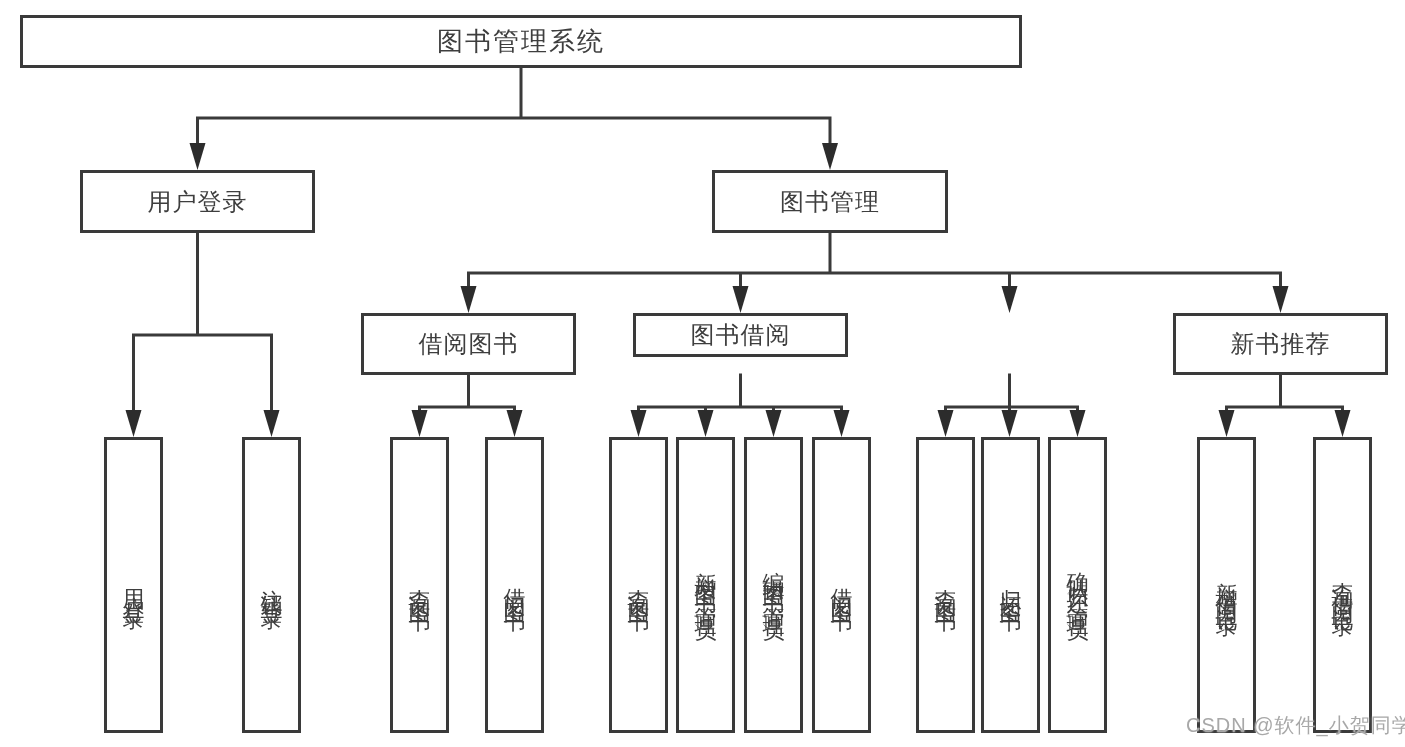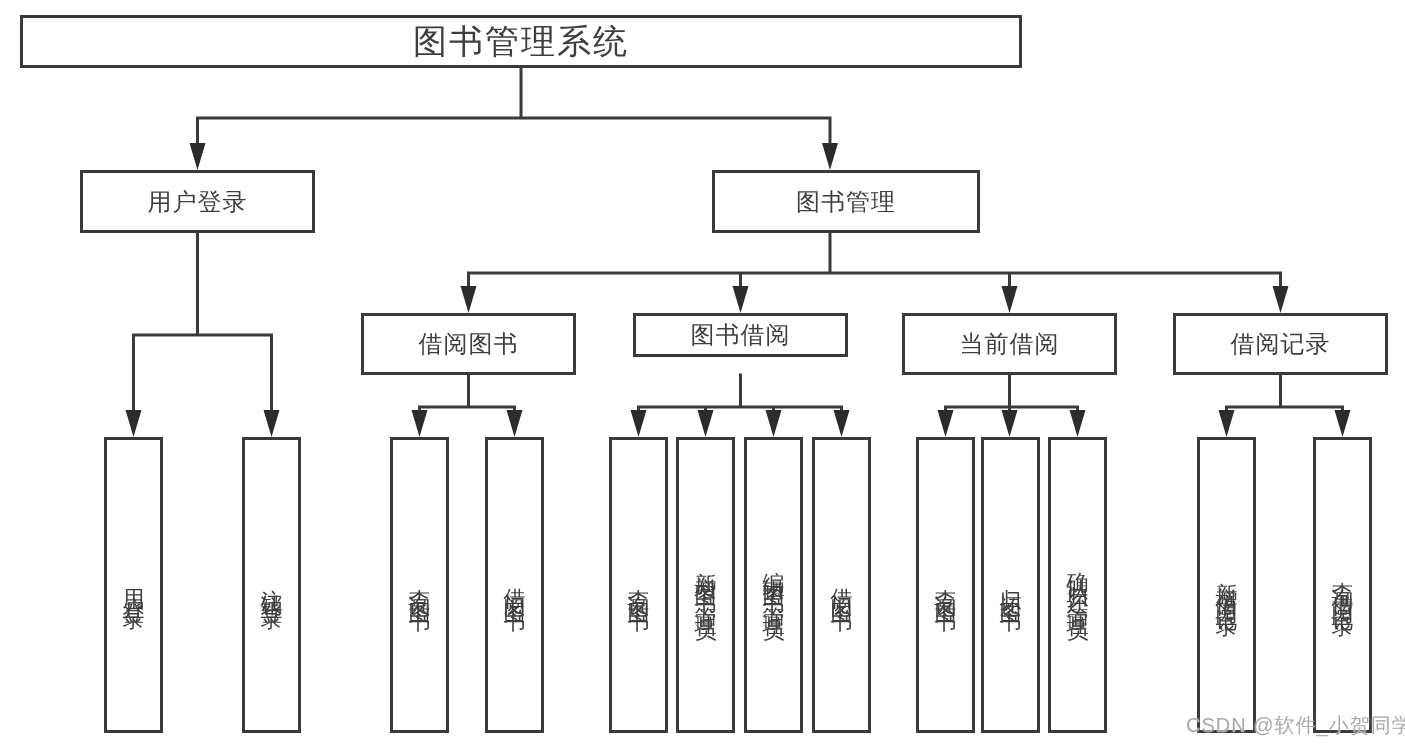--- a/index.html
+++ b/index.html
@@ -15,21 +15,21 @@
     position:absolute;
     box-sizing:border-box;
     background:#ffffff;
     border:3px solid #3a3a3a;
     display:flex;align-items:center;justify-content:center;
     z-index:1;
   }
   .hlabel{
     font-size:24px;color:#3e3e3e;letter-spacing:1px;white-space:nowrap;
   }
-  .root-box .hlabel{font-size:34px;letter-spacing:2px;}
+  .root-box .hlabel{font-size:26px;letter-spacing:2px;}
   .vlabel{
     writing-mode:vertical-rl;
     text-orientation:mixed;
     font-size:22px;
     letter-spacing:7px;
     color:#3e3e3e;
     line-height:1;
     white-space:nowrap;
   }
   .watermark{
@@ -77,35 +77,32 @@
       <polygon points="1334.5,410 1350.5,410 1342.5,437" fill="#2c2c2c"></polygon>
     </svg>
 
   <div class="box root-box" style="left:20px;top:15px;width:1002px;height:53px;">
     <span class="hlabel">图书管理系统</span>
   </div>
 
   <div class="box" style="left:80px;top:170px;width:235px;height:63px;">
     <span class="hlabel">用户登录</span>
   </div>
-  <div class="box" style="left:712px;top:170px;width:268px;height:63px;">
+  <div class="box" style="left:712px;top:170px;width:236px;height:63px;">
     <span class="hlabel">图书管理</span>
   </div>
 
   <div class="box" style="left:361px;top:313px;width:215px;height:62px;">
     <span class="hlabel">借阅图书</span>
   </div>
   <div class="box" style="left:633px;top:313px;width:215px;height:44px;">
     <span class="hlabel">图书借阅</span>
   </div>
-  <div class="box" style="left:902px;top:313px;width:215px;height:62px;">
-    <span class="hlabel">当前借阅</span>
-  </div>
   <div class="box" style="left:1173px;top:313px;width:215px;height:62px;">
-    <span class="hlabel">借阅记录</span>
+    <span class="hlabel">新书推荐</span>
   </div>
 
   <div class="box" style="left:104px;top:437px;width:59px;height:296px;">
     <span class="vlabel">用户登录</span>
   </div>
   <div class="box" style="left:242px;top:437px;width:59px;height:296px;">
     <span class="vlabel">注销登录</span>
   </div>
 
   <div class="box" style="left:390px;top:437px;width:59px;height:296px;">

